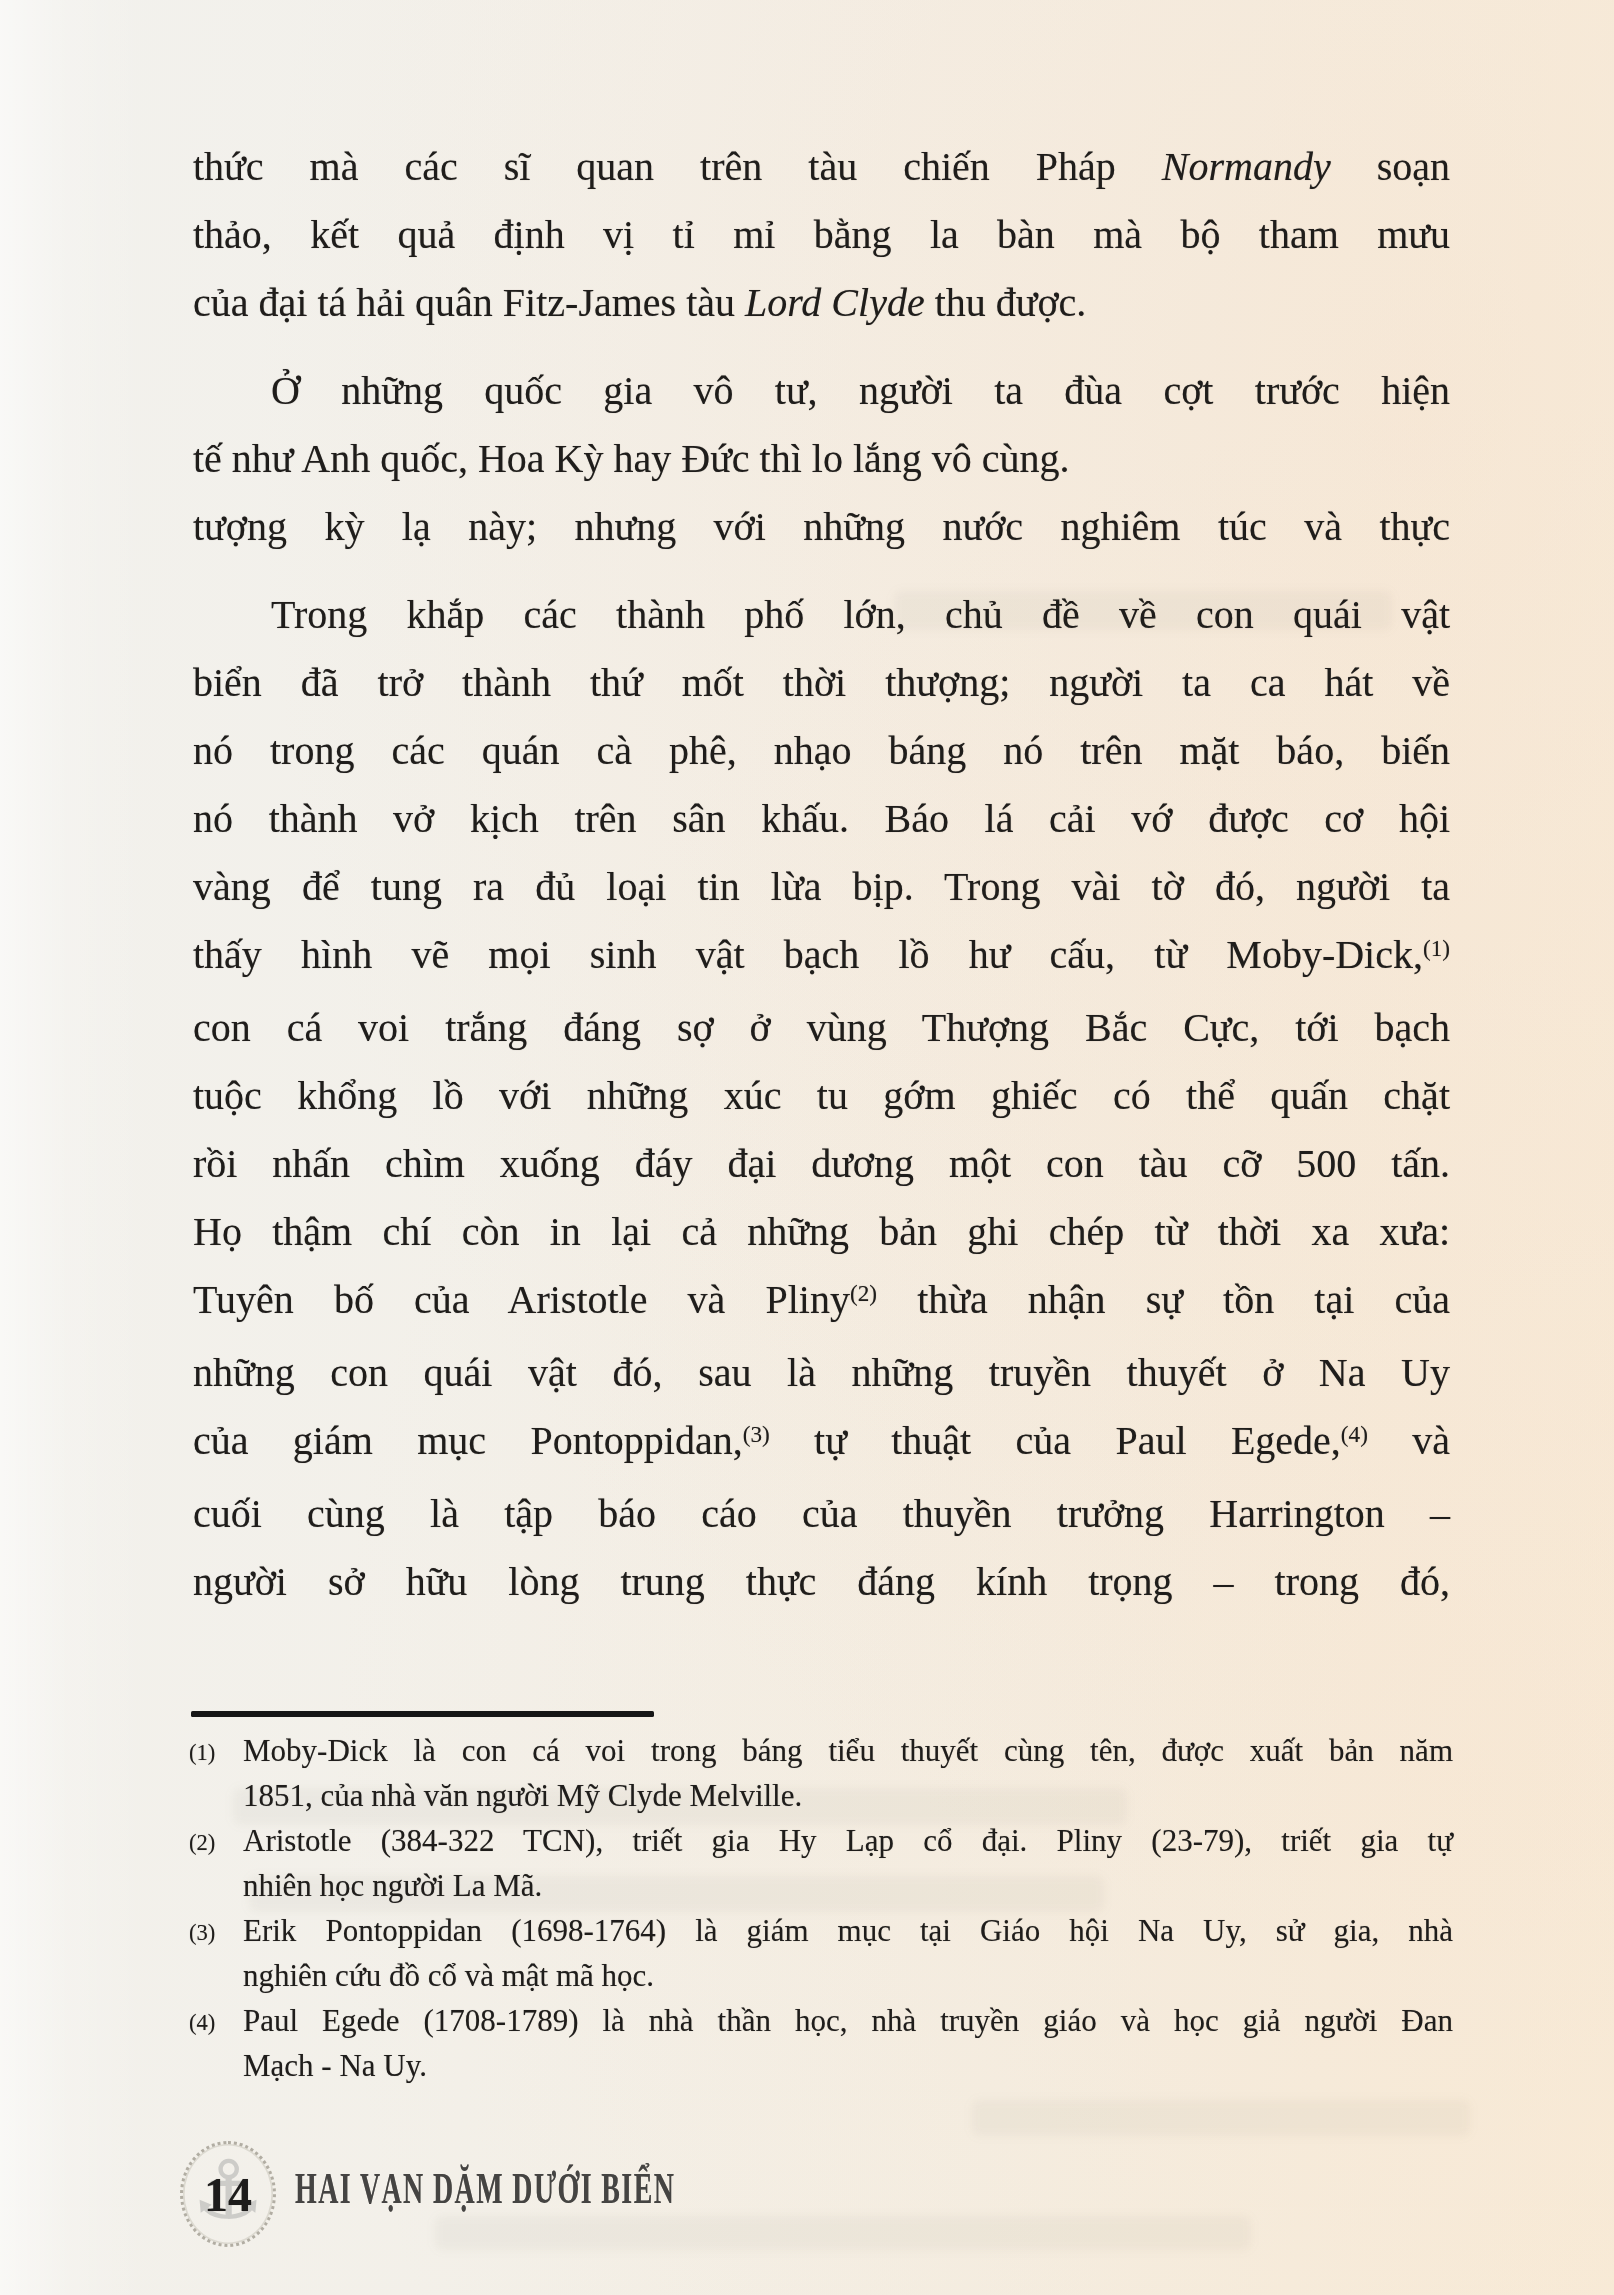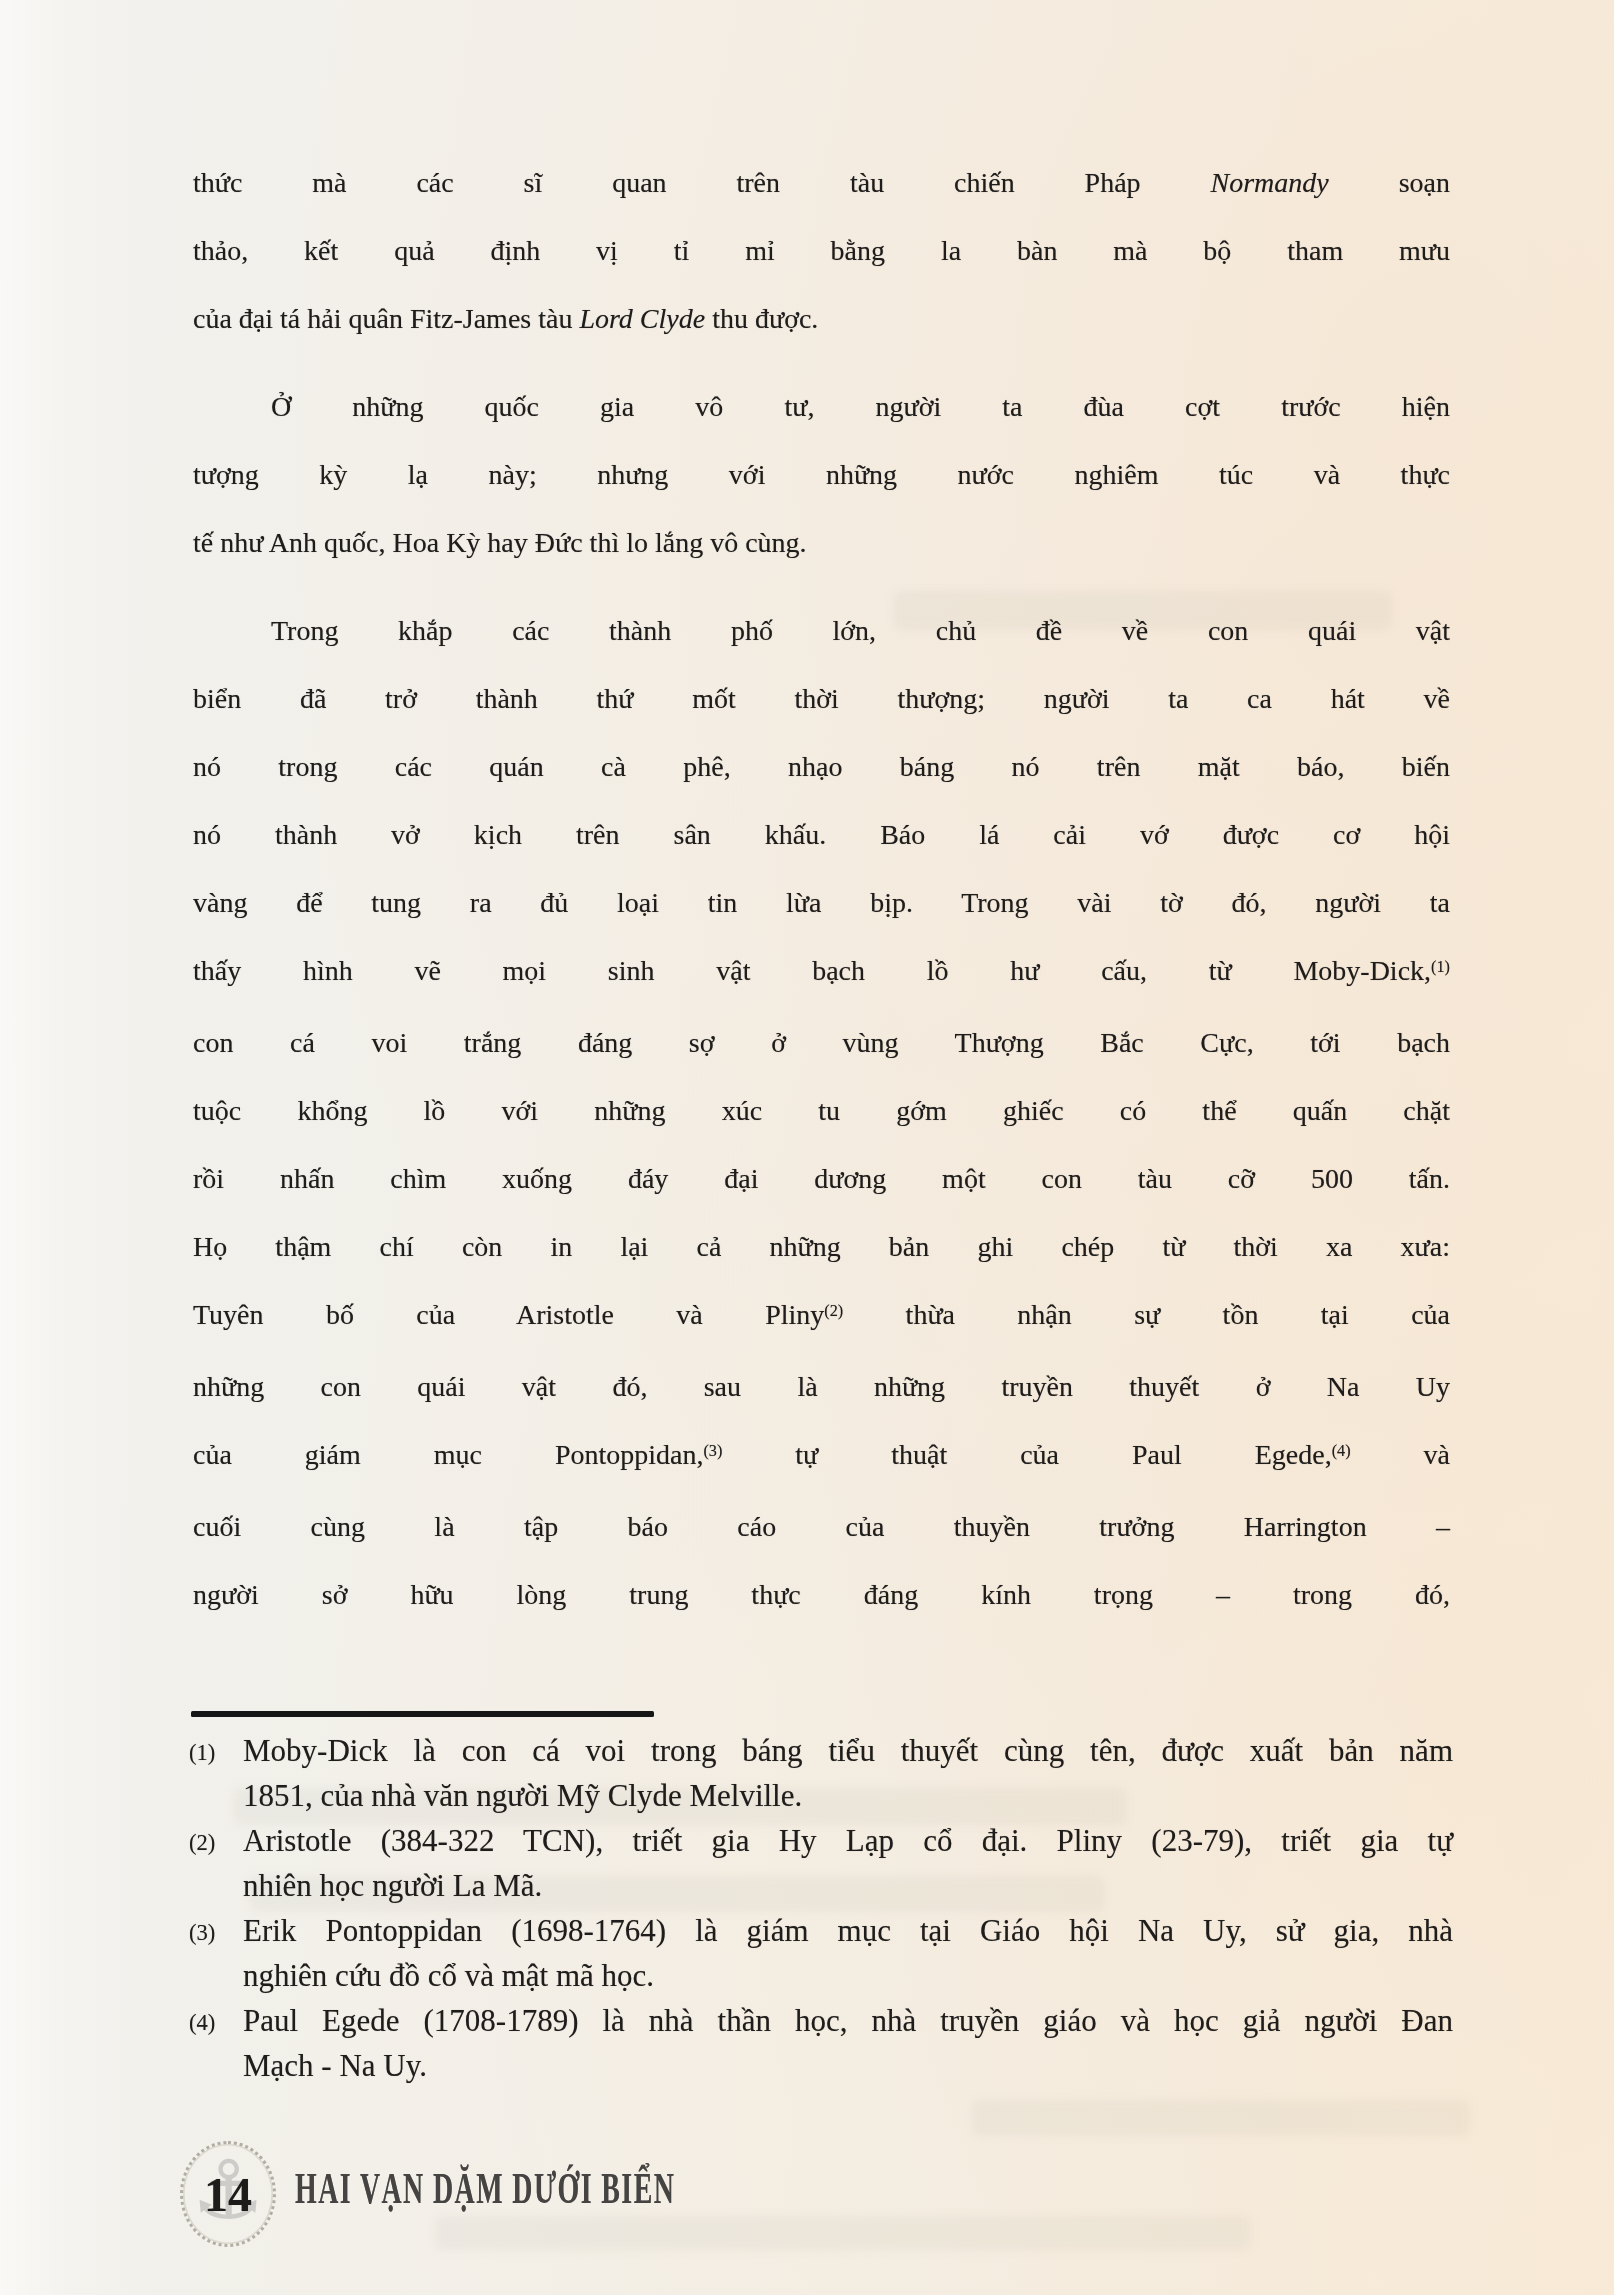--- a/index.html
+++ b/index.html
@@ -11,22 +11,22 @@
     background:
       linear-gradient(90deg, rgba(255,255,255,0.55) 0%, rgba(255,255,255,0.18) 4%, rgba(255,255,255,0) 9%),
       radial-gradient(ellipse at 88% 18%, rgba(247,220,196,0.38), rgba(247,220,196,0) 58%),
       radial-gradient(ellipse at 92% 78%, rgba(246,221,198,0.32), rgba(246,221,198,0) 55%),
       linear-gradient(97deg, #f2f1ed 0%, #f3f0e9 38%, #f4efe4 66%, #f8edda 100%);
     font-family:"Liberation Serif","DejaVu Serif",serif;
     color:#1f1d1b;
   }
   
   #body-text{
-    position:absolute;left:193px;top:149px;width:1257px;
-    font-size:28px;line-height:68px;
+    position:absolute;left:193px;top:133px;width:1257px;
+    font-size:40px;line-height:68px;
     text-shadow:0 0 0.8px rgba(31,29,27,0.45);
     filter:blur(0.2px);
   }
   .para + .para{margin-top:20px;}
   .bline{text-align:justify;text-align-last:justify;}
   .bline.end{text-align-last:left;}
   .bline.indent{text-indent:78px;font-family:Liberation Serif, serif;}
   .it{font-style:italic;}
   .sup{font-size:58%;position:relative;top:-0.52em;letter-spacing:0;}
   
@@ -85,22 +85,22 @@
   <div class="ghost" style="left:435px;top:2216px;width:816px;height:34px;"></div>
 
   <div id="body-text">
       <div class="para">
         <div class="bline"><span>thức mà các sĩ quan trên tàu chiến Pháp </span><span class="it">Normandy</span><span> soạn</span></div>
         <div class="bline"><span>thảo, kết quả định vị tỉ mỉ bằng la bàn mà bộ tham mưu</span></div>
         <div class="bline end"><span>của đại tá hải quân Fitz-James tàu </span><span class="it">Lord Clyde</span><span> thu được.</span></div>
       </div>
       <div class="para">
         <div class="bline indent"><span>Ở những quốc gia vô tư, người ta đùa cợt trước hiện</span></div>
+        <div class="bline end"><span>tế như Anh quốc, Hoa Kỳ hay Đức thì lo lắng vô cùng.</span></div>
         <div class="bline"><span>tượng kỳ lạ này; nhưng với những nước nghiêm túc và thực</span></div>
-        <div class="bline end"><span>tế như Anh quốc, Hoa Kỳ hay Đức thì lo lắng vô cùng.</span></div>
       </div>
       <div class="para">
         <div class="bline indent"><span>Trong khắp các thành phố lớn, chủ đề về con quái vật</span></div>
         <div class="bline"><span>biển đã trở thành thứ mốt thời thượng; người ta ca hát về</span></div>
         <div class="bline"><span>nó trong các quán cà phê, nhạo báng nó trên mặt báo, biến</span></div>
         <div class="bline"><span>nó thành vở kịch trên sân khấu. Báo lá cải vớ được cơ hội</span></div>
         <div class="bline"><span>vàng để tung ra đủ loại tin lừa bịp. Trong vài tờ đó, người ta</span></div>
         <div class="bline"><span>thấy hình vẽ mọi sinh vật bạch lồ hư cấu, từ Moby-Dick,</span><span class="sup">(1)</span></div>
         <div class="bline"><span>con cá voi trắng đáng sợ ở vùng Thượng Bắc Cực, tới bạch</span></div>
         <div class="bline"><span>tuộc khổng lồ với những xúc tu gớm ghiếc có thể quấn chặt</span></div>

